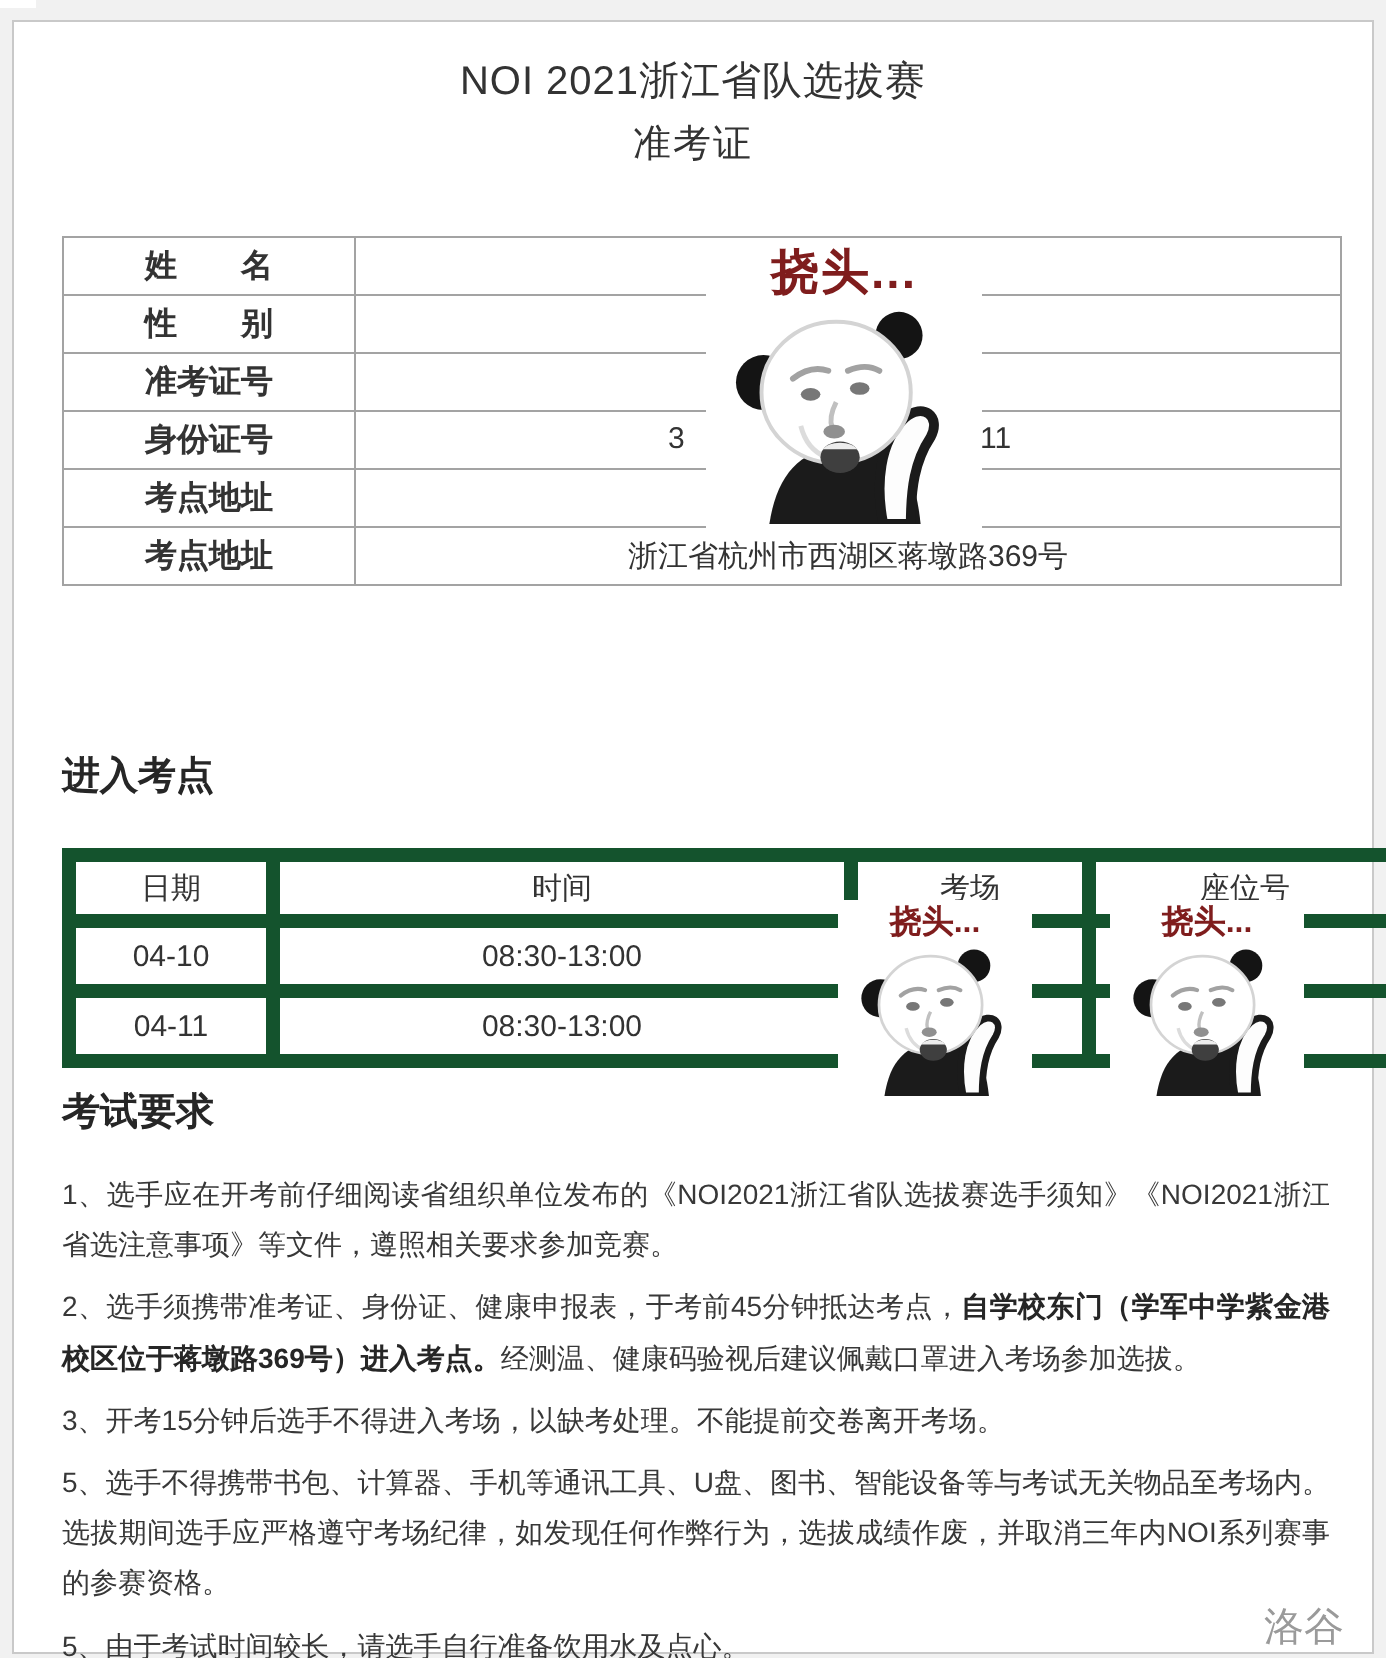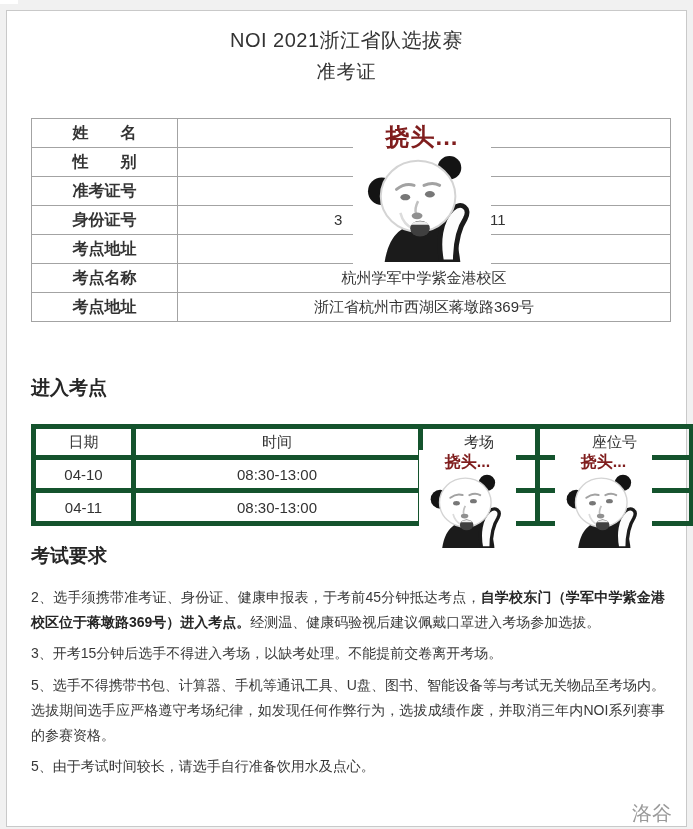--- a/index.html
+++ b/index.html
@@ -31,21 +31,21 @@
   .id-frag{position:absolute;top:0;line-height:28px;font-size:15px;}
   .id-frag.l{left:156px;}
   .id-frag.r{left:312px;}
   
   .sec-h{position:absolute;left:24px;font-size:19px;font-weight:bold;color:#262626;}
   .sec-h.schedule{top:364px;}
   .sec-h.require{top:532px;}
   
   .sched-table{position:absolute;left:24px;top:413px;width:640px;table-layout:fixed;}
   .sched-table td{
-    border:5px solid #14532d;text-align:center;font-size:15px;color:#333;padding:0;
+    border:7px solid #14532d;text-align:center;font-size:15px;color:#333;padding:0;
   }
   .sched-table tr.hd td{height:26px;}
   .sched-table tr.r td{height:28px;}
   .c-date{width:95px;}.c-time{width:282px;}.c-room{width:112px;}.c-seat{width:149px;}
   
   .meme{position:absolute;background:#ffffff;text-align:center;overflow:hidden;}
   .meme-1{left:346px;top:108px;width:138px;height:148px;}
   .meme-2{left:412px;top:439px;width:97px;height:102px;}
   .meme-3{left:548px;top:439px;width:97px;height:102px;}
   .meme-caption{font-weight:bold;color:#7f1d1d;line-height:1.15;
@@ -115,24 +115,20 @@
         <td class="id-cell">
           <span class="id-frag l">3</span>
           <span class="id-frag r">11</span>
         </td>
       </tr>
       <tr>
         <td class="lbl">考点地址</td>
         <td></td>
       </tr>
       <tr>
-        <td class="lbl">考点名称</td>
-        <td>杭州学军中学紫金港校区</td>
-      </tr>
-      <tr>
         <td class="lbl">考点地址</td>
         <td>浙江省杭州市西湖区蒋墩路369号</td>
       </tr>
     </tbody>
       </table>
 
     <div class="meme meme-1">
       <div class="meme-caption">挠头...</div>
       <svg viewBox="0 0 120 112">
           <use href="#pandaG"></use>
@@ -173,20 +169,21 @@
     <div class="meme meme-3">
       <div class="meme-caption">挠头...</div>
       <svg viewBox="0 0 120 112">
           <use href="#pandaG"></use>
         </svg>
     </div>
 
     <div class="sec-h require">考试要求</div>
 
     <div class="reqs">
+      <p>1、选手应在开考前仔细阅读省组织单位发布的《NOI2021浙江省队选拔赛选手须知》《NOI2021浙江省选注意事项》等文件，遵照相关要求参加竞赛。</p>
       <p><span>2、选手须携带准考证、身份证、健康申报表，于考前45分钟抵达考点，</span><b>自学校东门（学军中学紫金港校区位于蒋墩路369号）进入考点。</b><span>经测温、健康码验视后建议佩戴口罩进入考场参加选拔。</span></p>
       <p>3、开考15分钟后选手不得进入考场，以缺考处理。不能提前交卷离开考场。</p>
       <p>5、选手不得携带书包、计算器、手机等通讯工具、U盘、图书、智能设备等与考试无关物品至考场内。选拔期间选手应严格遵守考场纪律，如发现任何作弊行为，选拔成绩作废，并取消三年内NOI系列赛事的参赛资格。</p>
       <p>5、由于考试时间较长，请选手自行准备饮用水及点心。</p>
     </div>
 
     <div class="watermark">洛谷</div>
   </div>
 </div>
 

